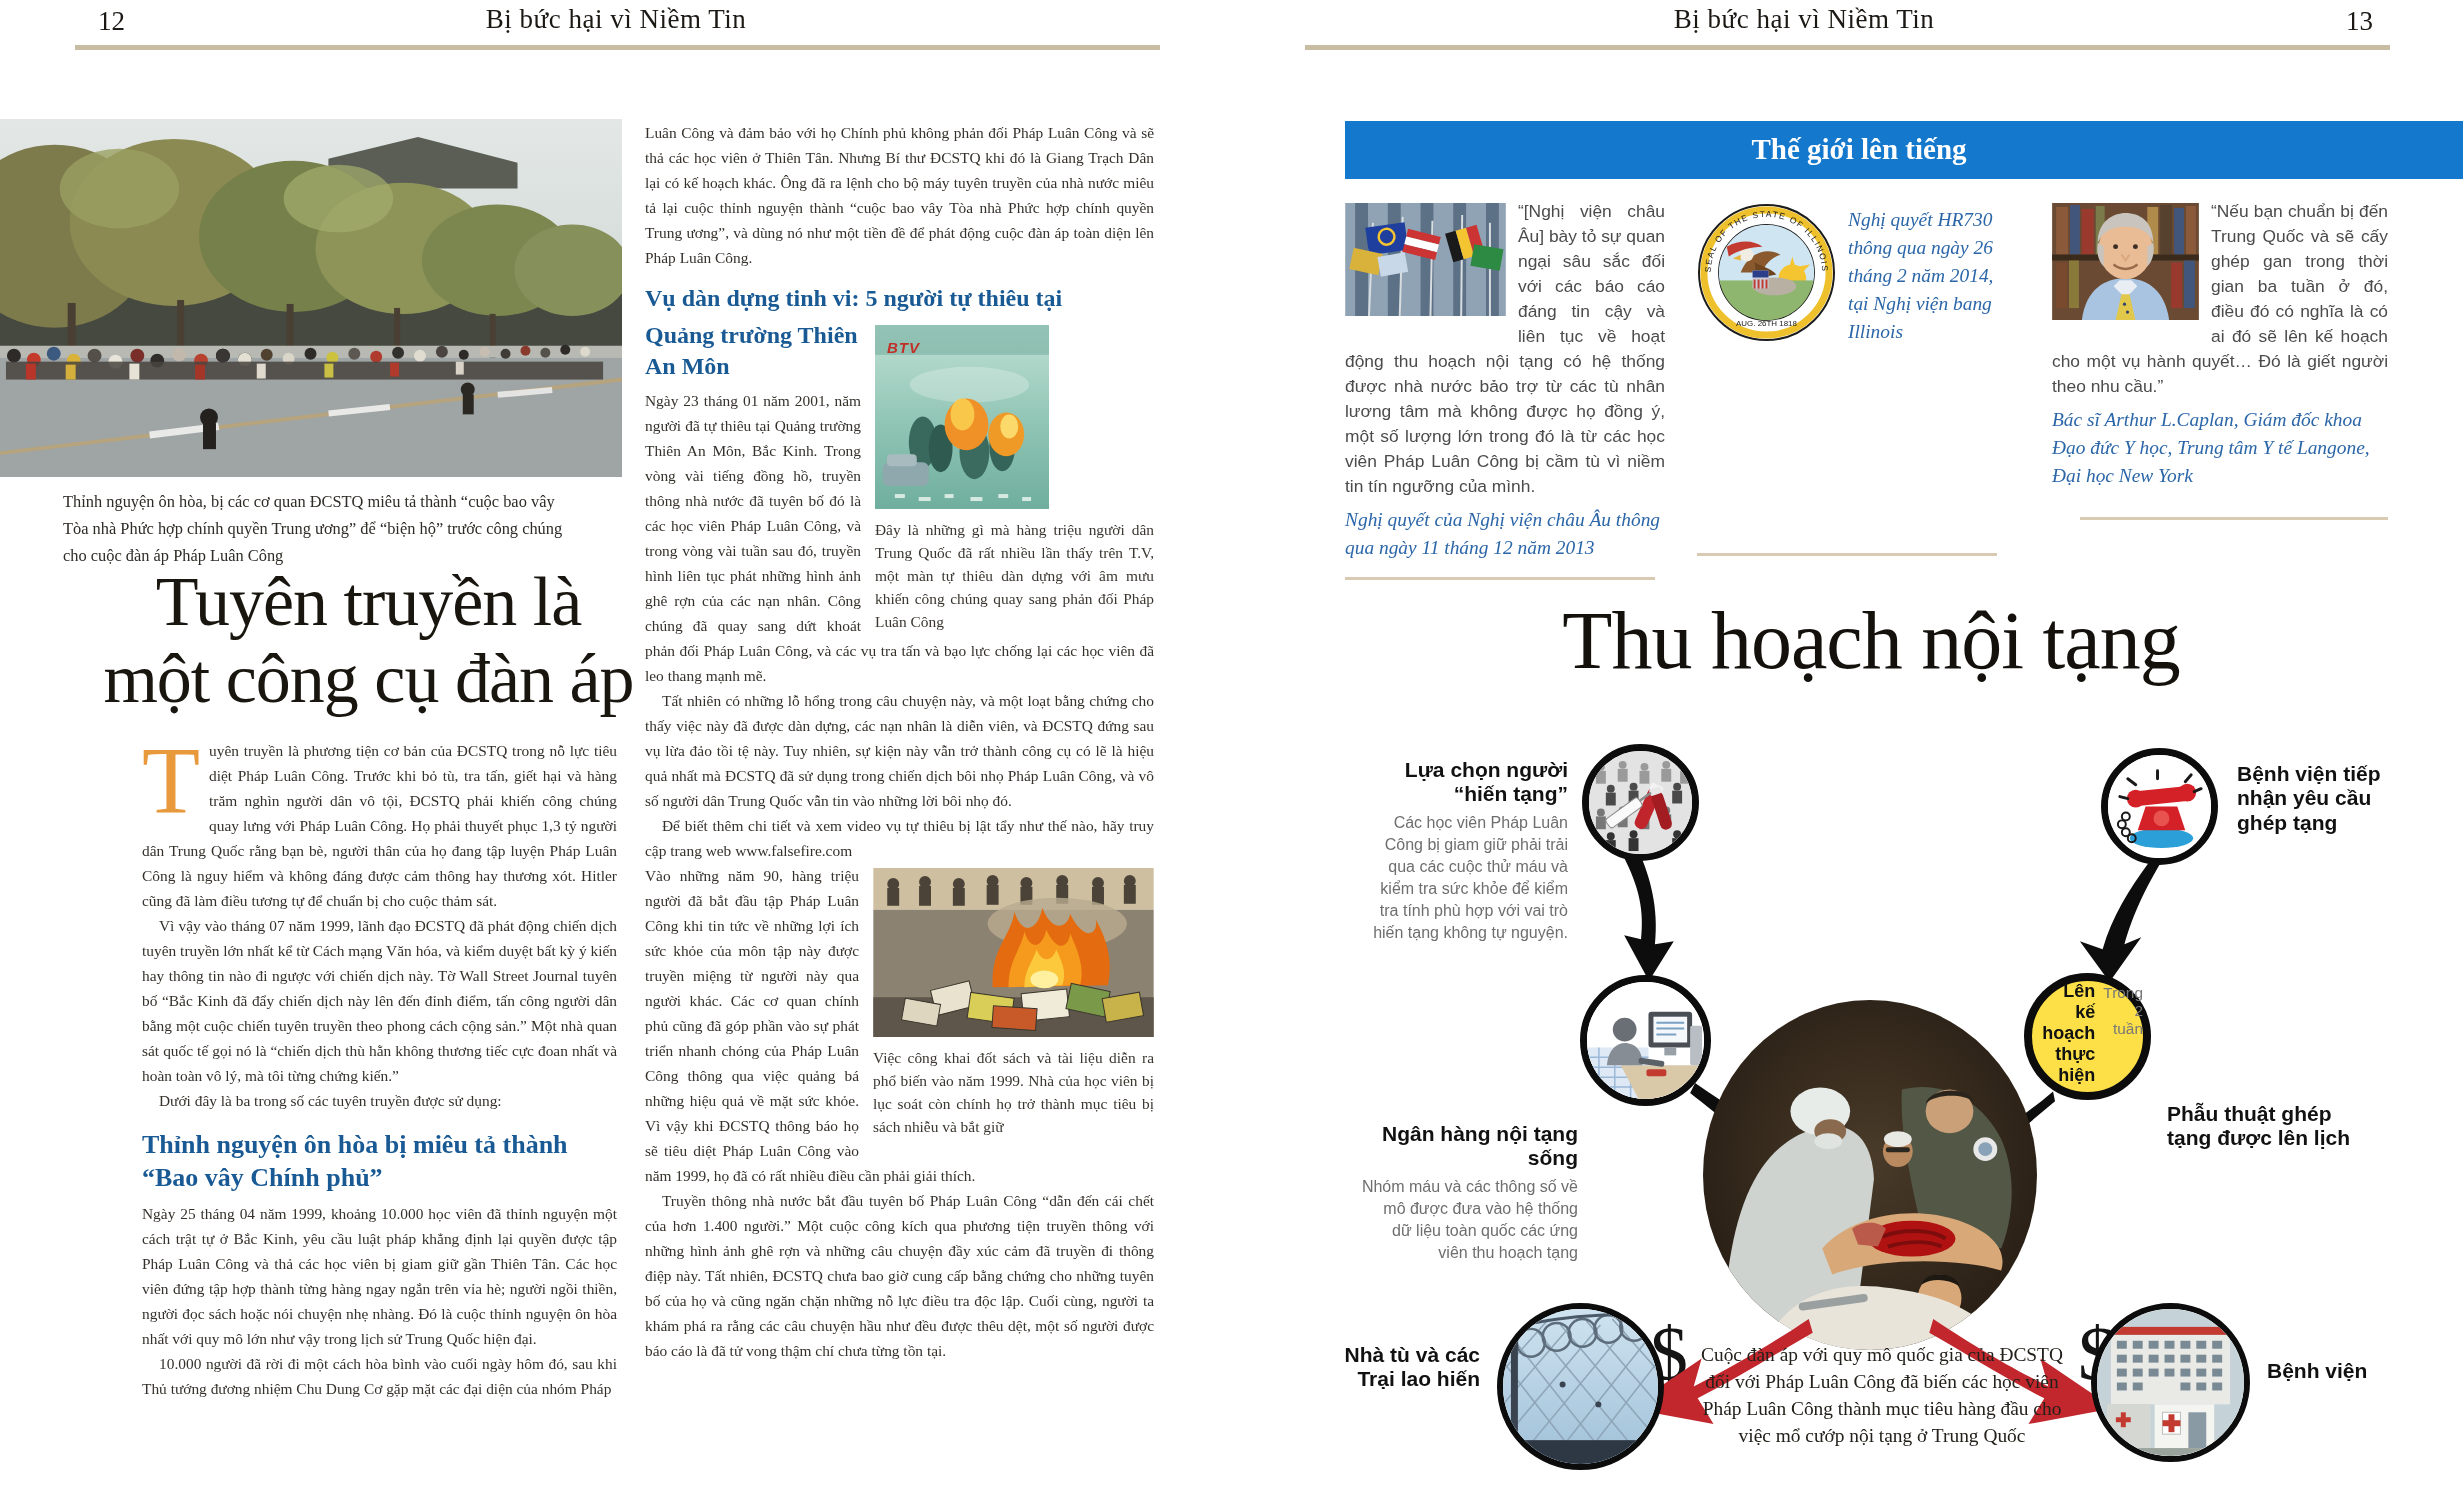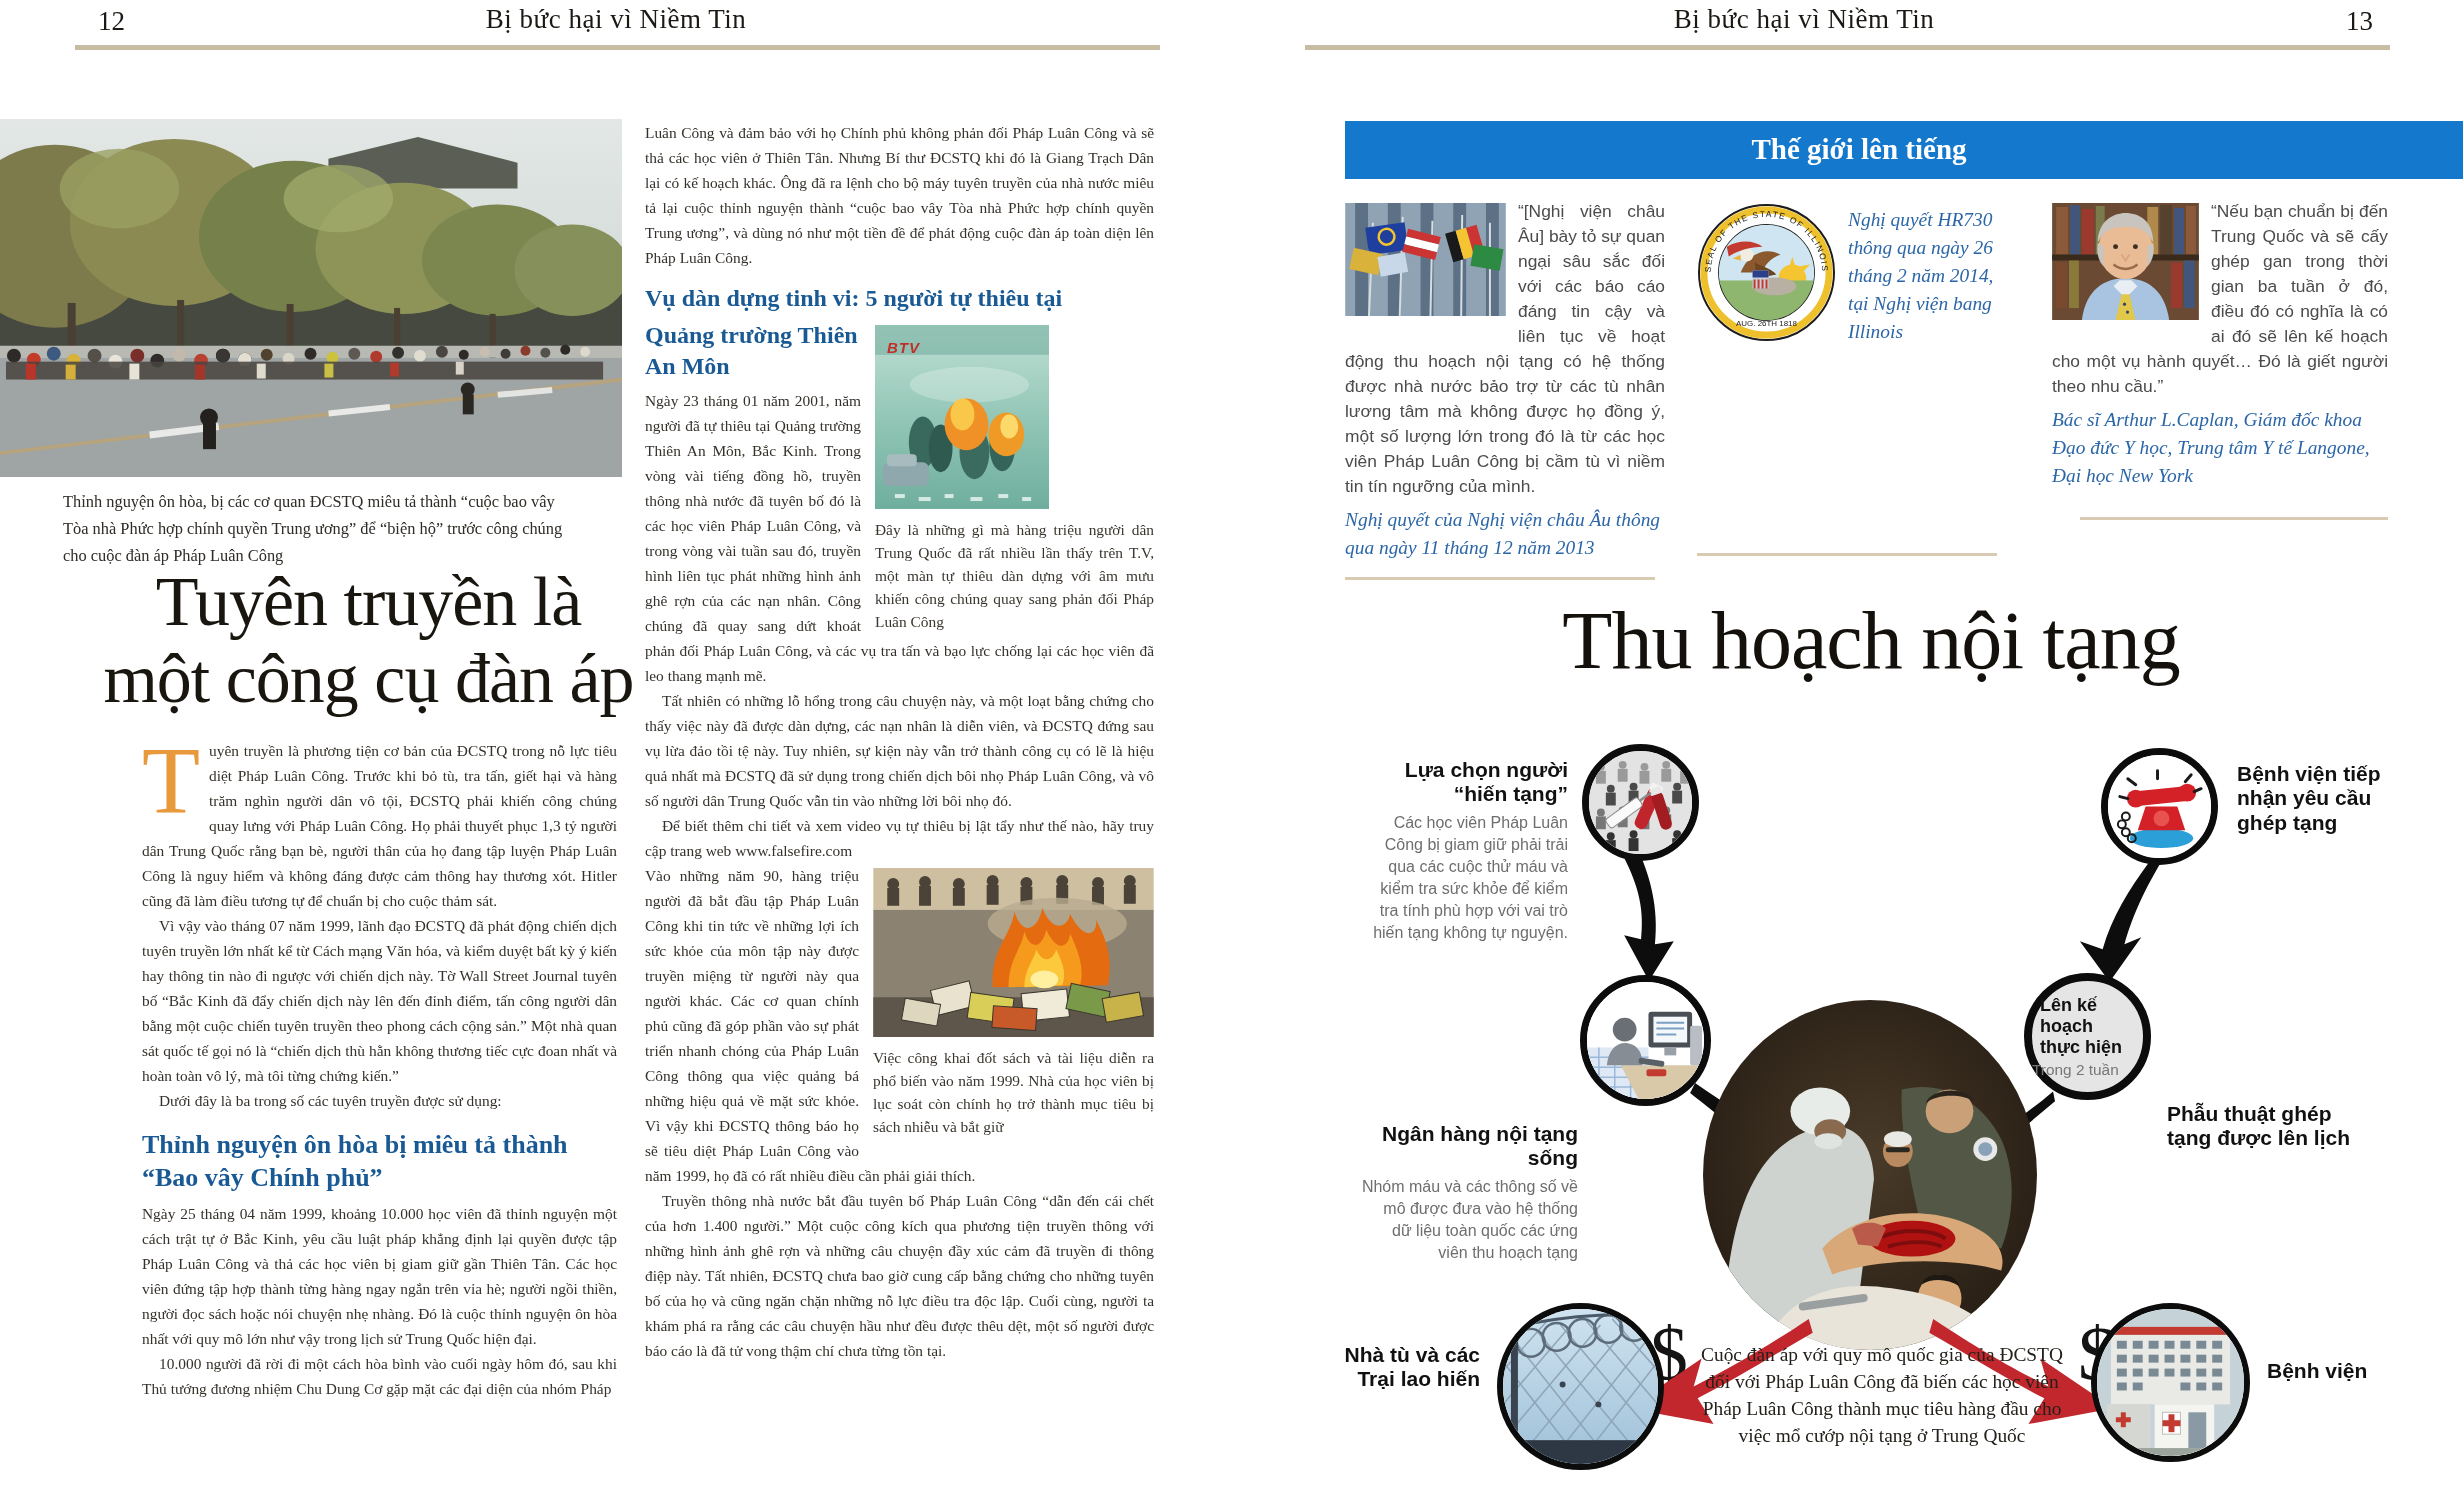--- a/index.html
+++ b/index.html
@@ -42,22 +42,22 @@
   .infotitle{left:1423px;top:595px;width:896px;text-align:center;font-size:82px;line-height:92px;color:#14100b;letter-spacing:-1px;}
   .circ{border:7px solid #0c0c0c;border-radius:50%;overflow:hidden;box-sizing:border-box;background:#fff;}
   .circ svg{display:block;width:100%;height:100%;}
   .ell{border-radius:50%;overflow:hidden;}
   .ell svg{display:block;width:100%;height:100%;}
   .glabel{font-family:"Liberation Sans",sans-serif;}
   .glabel .b{font-weight:700;font-size:21px;line-height:24.4px;color:#111;}
   .glabel .g{font-size:16px;line-height:22px;color:#6e6e6e;margin-top:5px;}
   .tr{text-align:right;} .tl{text-align:left;}
   .whitecirc{left:2024px;top:973px;width:127px;height:127px;border:8px solid #0c0c0c;border-radius:50%;
-             background:#e5e5e5;box-sizing:border-box;display:flex;flex-direction:column;justify-content:center;
-             text-align:left;font-family:"Liberation Sans",sans-serif;}
+             background:#fde047;box-sizing:border-box;display:flex;flex-direction:row;justify-content:center;
+             text-align:right;font-family:"Liberation Sans",sans-serif;}
   .whitecirc .b{font-weight:700;font-size:18px;line-height:21px;color:#111;padding:0 8px;}
   .whitecirc .g{font-size:15.4px;color:#777;margin-top:3px;}
   .dollar{font-size:76px;color:#141414;line-height:76px;}
   .centerCap{left:1692px;top:1341px;width:380px;text-align:center;font-size:19.4px;line-height:27px;color:#24201a;}
 </style>
 </head>
 <body>
 
 <div class="abs pgnum" style="left:98px;">12</div>
 <div class="abs htitle" style="left:0;width:1232px;">Bị bức hại vì Niềm Tin</div>

